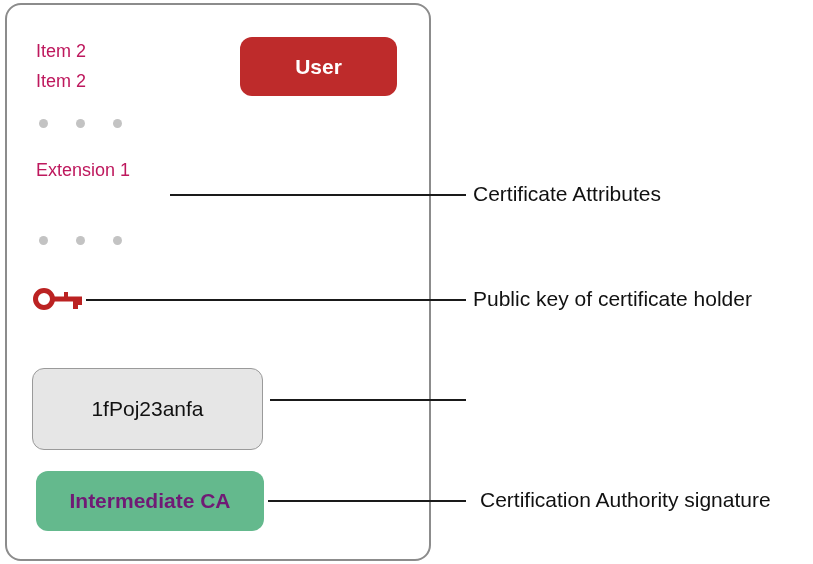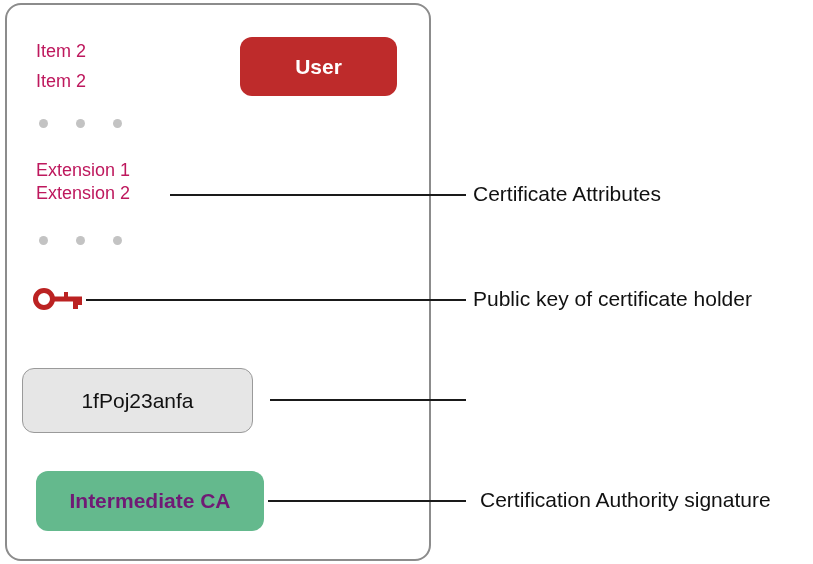--- a/index.html
+++ b/index.html
@@ -121,21 +121,20 @@
   <div class="cert-text" style="left:36px; top:72px;">Item 2</div>
 
   <div class="dot-row" style="left:39px; top:119px;">
     <span class="dot"></span>
     <span class="dot"></span>
     <span class="dot"></span>
   </div>
 
   <div class="cert-text" style="left:36px; top:153px;margin-top:8px;">Extension 1</div>
 
-  <div class="cert-text" style="left:36px; top:184px;">Extension 2</div>
 
   <div class="dot-row" style="left:39px; top:236px;">
     <span class="dot"></span>
     <span class="dot"></span>
     <span class="dot"></span>
   </div>
 
   <div class="pill pill-user" style="left:240px; top:37px; width:157px; height:59px;">
     <span>User</span>
   </div>
@@ -143,21 +142,21 @@
   <div class="key-icon">
     <svg viewBox="0 0 56 30" width="56" height="30" aria-hidden="true">
       <circle cx="11" cy="15" r="8.5" fill="none" stroke="#bb2222" stroke-width="5"></circle>
       <rect x="19" y="12.5" width="30" height="5" fill="#bb2222"></rect>
       <rect x="31" y="8" width="4" height="5" fill="#bb2222"></rect>
       <rect x="40" y="16" width="5" height="9" fill="#bb2222"></rect>
       <rect x="45" y="16" width="4" height="5" fill="#bb2222"></rect>
     </svg>
   </div>
 
-  <div class="pill pill-hash" style="left:22px; top:368px; width:231px; height:65px;">
+  <div class="pill pill-hash" style="left:32px; top:368px; width:231px; height:82px;">
     <span>1fPoj23anfa</span>
   </div>
 
   <div class="pill pill-ca" style="left:36px; top:471px; width:228px; height:60px;">
     <span>Intermediate CA</span>
   </div>
 
   <div class="leader" style="left:170px; top:194px; width:296px;"></div>
 
   <div class="leader" style="left:86px; top:299px; width:380px;"></div>

